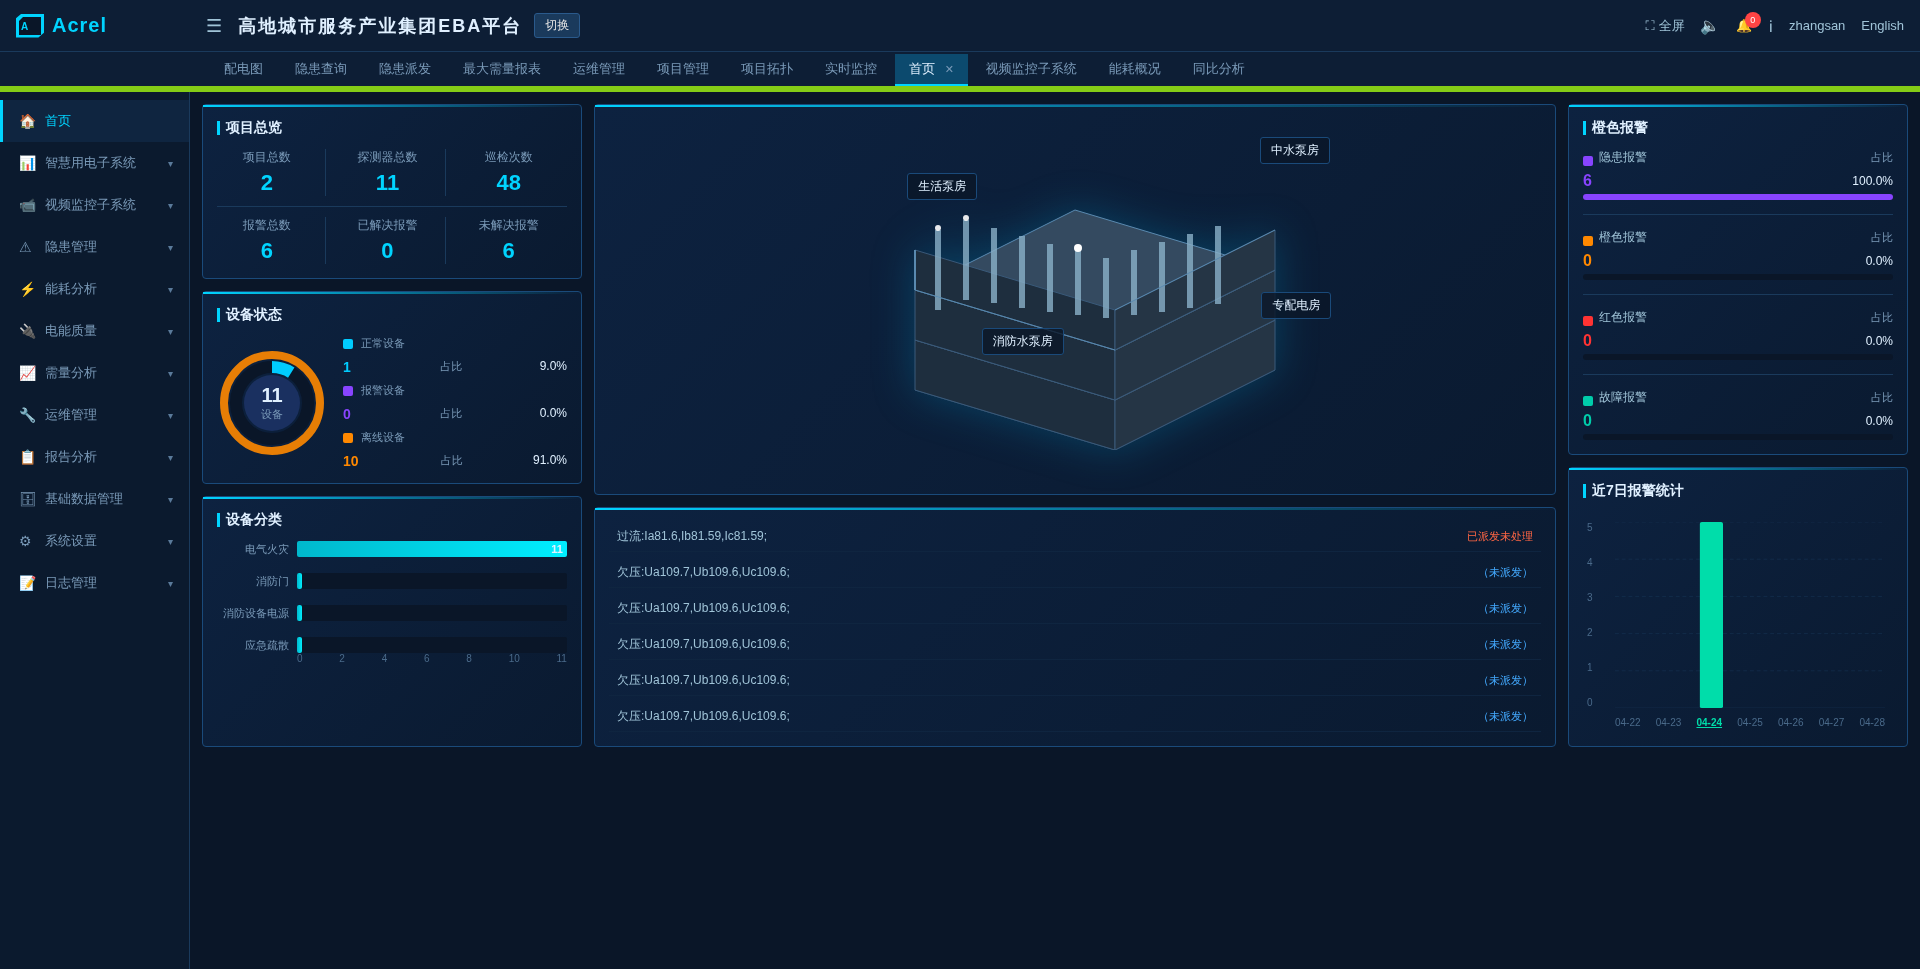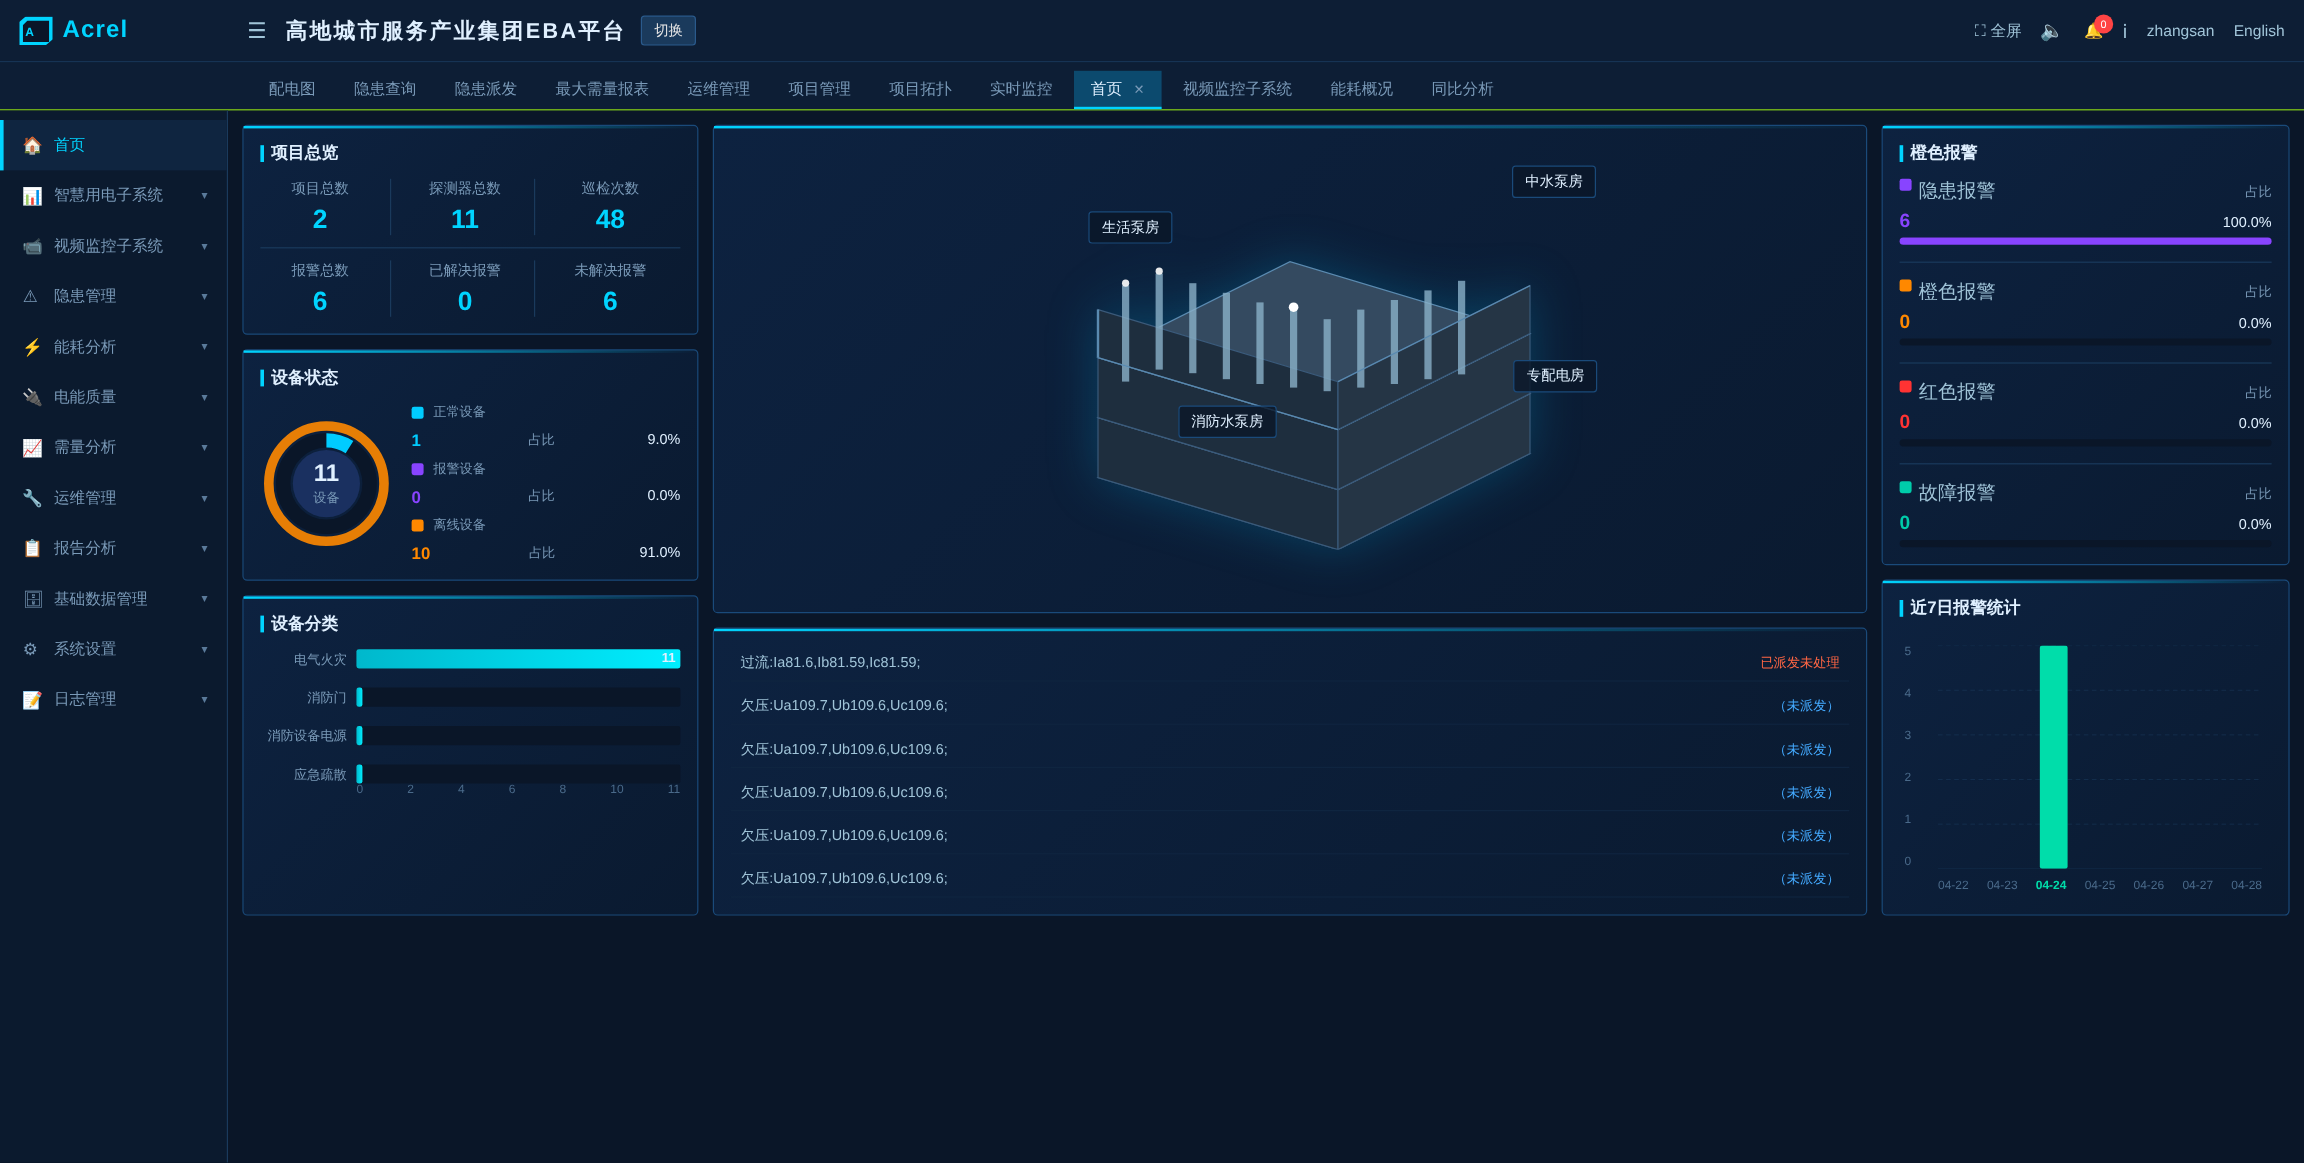--- a/index.html
+++ b/index.html
@@ -100,21 +100,21 @@
       cursor: pointer;
     }
 
     
     .nav-tabs {
       height: 40px;
       background: #0d1e35;
       display: flex;
       align-items: flex-end;
       padding: 0 210px;
-      border-bottom: 1px solid #84cc16;
+      border-bottom: 6px solid #84cc16;
       flex-shrink: 0;
       gap: 4px;
     }
     .nav-tab {
       padding: 6px 14px;
       color: #7a9ab8;
       cursor: pointer;
       font-size: 13px;
       border-bottom: 2px solid transparent;
       white-space: nowrap;
@@ -327,21 +327,21 @@
     .alarm-status-item {
       display: flex;
       flex-direction: column;
       gap: 4px;
     }
     .alarm-status-header {
       display: flex;
       justify-content: space-between;
       align-items: center;
     }
-    .alarm-type-label { display: flex; align-items: flex-start; gap: 6px; font-size: 16px; color: #a0c4d8; }
+    .alarm-type-label { display: flex; align-items: flex-end; gap: 6px; font-size: 12px; color: #a0c4d8; }
     .alarm-type-dot { width: 10px; height: 10px; border-radius: 2px; }
     .alarm-count { font-size: 16px; font-weight: bold; }
     .alarm-bar-bg { width: 100%; height: 6px; background: #0a1628; border-radius: 3px; }
     .alarm-bar-fill { height: 100%; border-radius: 3px; }
 
     
     .chart-7day {
       flex: 1;
       display: flex;
       flex-direction: column;
@@ -817,21 +817,21 @@
             <line x1="0" y1="160" x2="280" y2="160" stroke="#1a3a5c" stroke-width="0.5" stroke-dasharray="4,3"></line>
             <line x1="0" y1="200" x2="280" y2="200" stroke="#1a3a5c" stroke-width="0.5"></line>
 
             <rect x="88" y="0" width="24" height="200" fill="#00ddaa" rx="2"></rect>
             <text x="100" y="-6" text-anchor="middle" fill="#e0f0ff" font-size="12" font-weight="bold">5</text>
           </svg>
 
           <div class="chart-x-labels">
             <span>04-22</span>
             <span>04-23</span>
-            <span style="color:#00ddaa; font-weight:bold;">04-24</span>
+            <span style="color:#00ddaa; font-weight:bold;text-decoration:underline;">04-24</span>
             <span>04-25</span>
             <span>04-26</span>
             <span>04-27</span>
             <span>04-28</span>
           </div>
         </div>
       </div>
     </div>
 
   </div>

